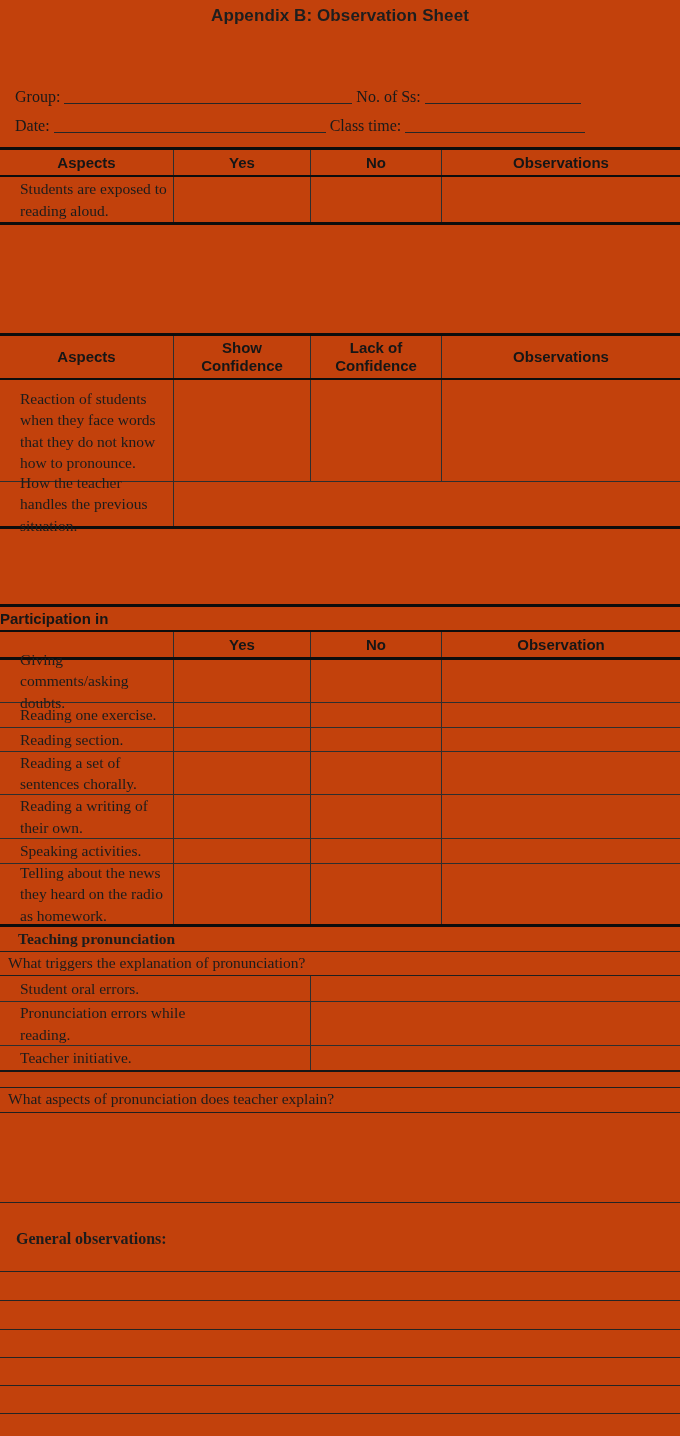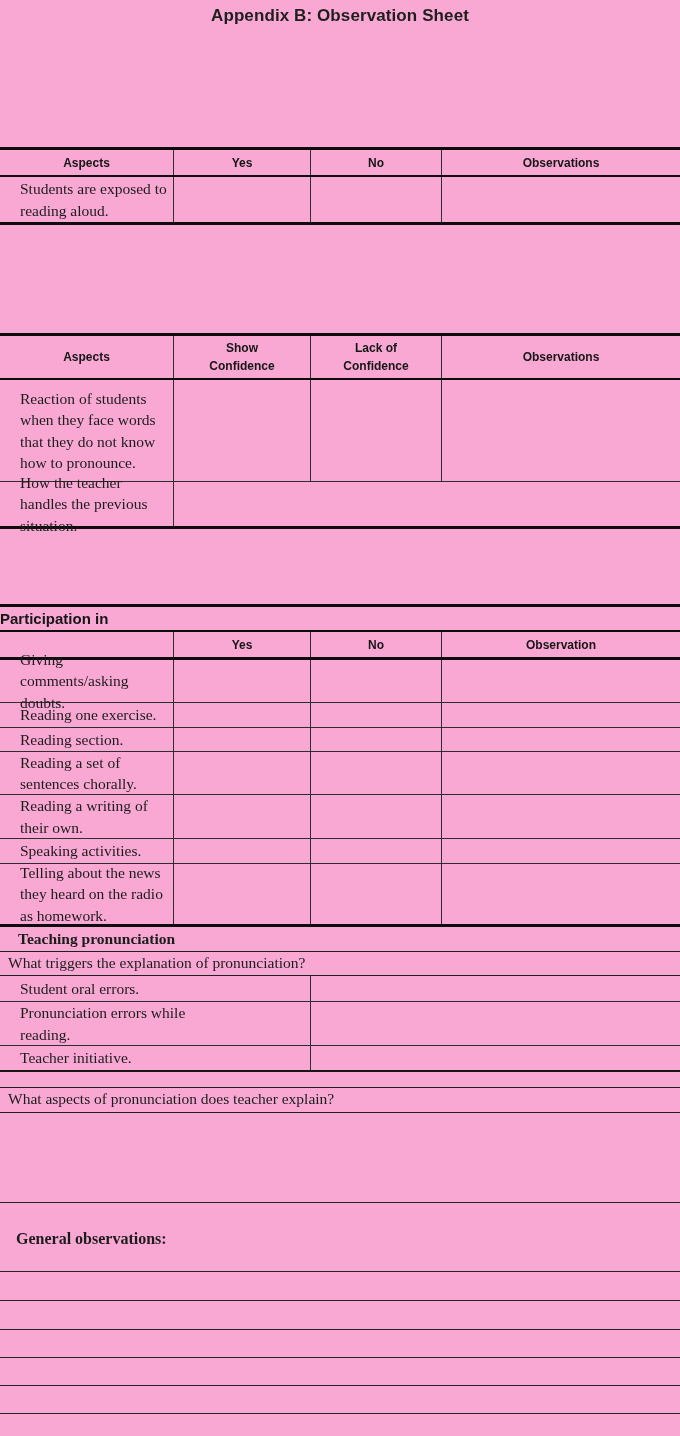--- a/index.html
+++ b/index.html
@@ -1,21 +1,21 @@
 <!DOCTYPE html>
 <html><head>
 <meta charset="utf-8">
 <style>
   * { box-sizing: border-box; margin: 0; padding: 0; }
   html, body { background: #ffffff; }
   .page {
     position: relative;
     width: 680px;
     height: 1436px;
-    background: #f9a8d4;
+    background: #c2410c;
     font-family: "Liberation Serif", serif;
     color: #1a1a1a;
     overflow: hidden;
   }
   .title {
     position: absolute; top: 6px; left: 0; width: 100%;
     text-align: center;
     font-family: "Liberation Sans", sans-serif;
     font-weight: 700; font-size: 17px; color: #1e1e1e;
     letter-spacing: .1px;
@@ -30,21 +30,21 @@
   .fl-date  { width: 272px; }
   .fl-time  { width: 180px; }
   
   .tbl { position: absolute; left: 0; width: 680px; border-top: 3px solid #0d0d0d; border-bottom: 3px solid #0d0d0d; }
   .g4  { display: grid; grid-template-columns: 173px 137px 131px 239px; }
   .g2a { display: grid; grid-template-columns: 173px 507px; }
   .g2b { display: grid; grid-template-columns: 310px 370px; }
   .g4 > div + div, .g2a > div + div, .g2b > div + div { border-left: 1px solid #2e2e2e; }
   .thead { border-bottom: 2px solid #0d0d0d; }
   .thead > div {
-    font-family: "Liberation Sans", sans-serif; font-weight: 700; font-size: 12px;
+    font-family: "Liberation Sans", sans-serif; font-weight: 700; font-size: 15px;
     color: #161616; display: flex; align-items: center; justify-content: center;
     text-align: center; line-height: 18px; padding: 2px;
   }
   .thead.h25 > div { height: 25px; }
   .thead.h42 > div { height: 42px; }
   .narrow { max-width: 92px; }
   .trow > div { display: flex; align-items: center; }
   .trow + .trow { border-top: 1px solid #2e2e2e; }
   .tc { font-size: 15.5px; line-height: 21.5px; padding: 3px 4px 3px 20px; color: #1c1c1c; }
   .grouphdr {
@@ -77,20 +77,34 @@
   
   .rule { position: absolute; left: 0; width: 680px; border-top: 1.6px solid #242424; height: 0; }
 </style>
 </head>
 <body>
 
 <div class="page">
 
   <div class="title">Appendix B: Observation Sheet</div>
 
+  <div class="form-block">
+    <div class="frow">
+      <span class="flabel">Group:</span>
+      <span class="fline fl-group"></span>
+      <span class="flabel">No. of Ss:</span>
+      <span class="fline fl-ss"></span>
+    </div>
+    <div class="frow">
+      <span class="flabel">Date:</span>
+      <span class="fline fl-date"></span>
+      <span class="flabel">Class time:</span>
+      <span class="fline fl-time"></span>
+    </div>
+  </div>
 
   <div class="tbl" style="top:147px">
     <div class="g4 thead h25">
       <div>Aspects</div>
       <div>Yes</div>
       <div>No</div>
       <div>Observations</div>
     </div>
     <div class="g4 trow h45">
       <div class="tc">Students are exposed to reading aloud.</div>

